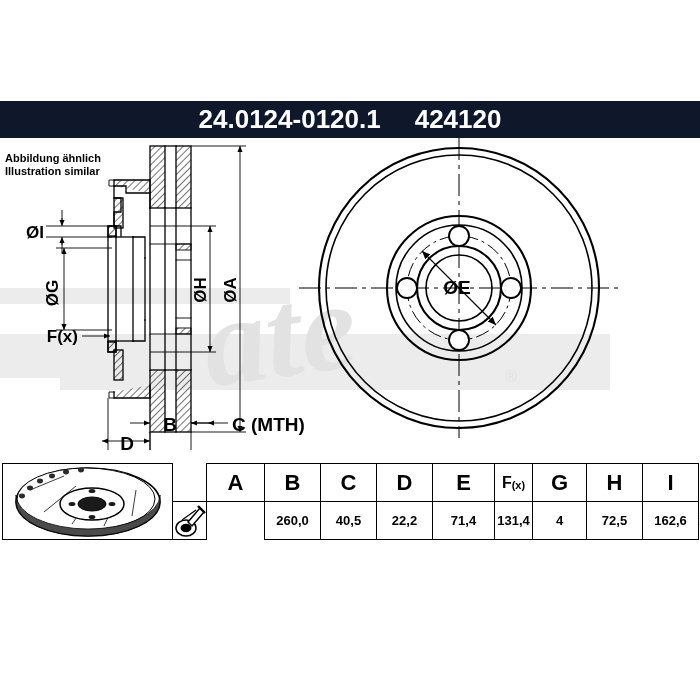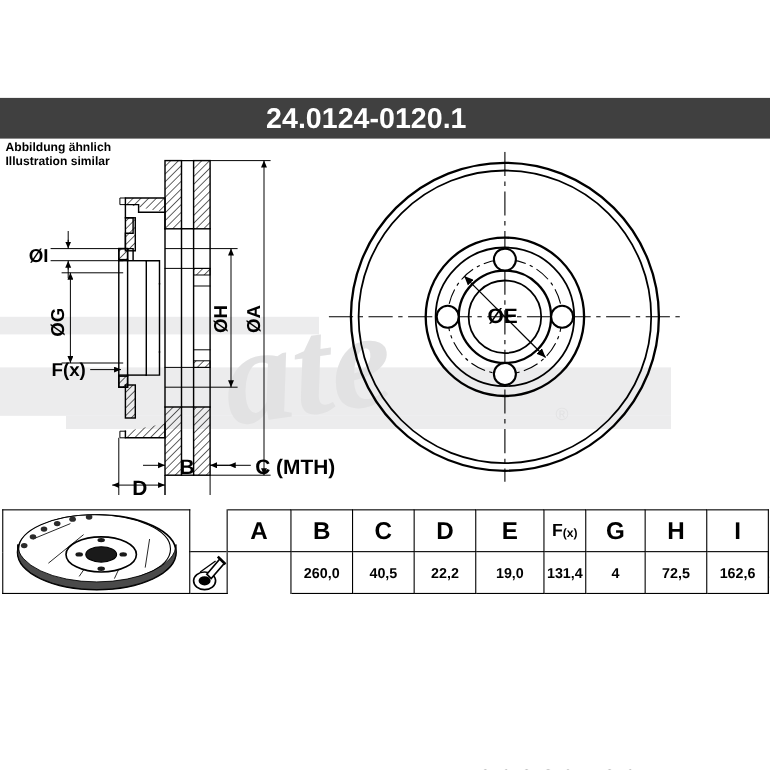--- a/index.html
+++ b/index.html
@@ -13,42 +13,42 @@
     position: relative;
     overflow: hidden;
     font-family: "Liberation Sans", sans-serif;
     color: #000000;
   }
 
   
   #header-bar {
     position: absolute;
     left: 0;
-    top: 89px;
+    top: 101px;
     width: 700px;
     height: 37px;
-    background: #404040;
+    background: #0f172a;
     display: flex;
     align-items: center;
     justify-content: center;
   }
   #header-bar .htext {
     color: #ffffff;
     font-size: 26px;
     font-weight: bold;
     letter-spacing: 0px;
     white-space: pre;
   }
   #header-part-no { margin-right: 34px; }
 
   
   #similar-note {
     position: absolute;
     left: 5px;
-    top: 128px;
+    top: 152px;
     font-size: 11px;
     font-weight: bold;
     line-height: 13px;
   }
 
   
   #drawing {
     position: absolute;
     left: 0;
     top: 138px;
@@ -101,20 +101,21 @@
     letter-spacing: 0.5px;
     white-space: pre;
   }
   #footer-brand .fb-inner { display: inline-block; padding-left: 155px; }
 </style>
 </head>
 <body>
 
 <div id="header-bar">
   <span class="htext" id="header-part-no">24.0124-0120.1</span>
+  <span class="htext" id="header-ref-no">424120</span>
 </div>
 
 <div id="similar-note">
   <div>Abbildung ähnlich</div>
   <div>Illustration similar</div>
 </div>
 
 <div id="drawing">
 <svg width="700" height="322" viewBox="0 0 700 322" xmlns="http://www.w3.org/2000/svg">
   <defs>
@@ -352,21 +353,21 @@
             <path d="M22,0 L29,7" stroke="#000" stroke-width="2.4"></path>
             <path d="M6,14 L20,4" stroke="#000" stroke-width="1.2" fill="none"></path>
           </g>
         </svg>
       </div>
     </td>
     <td class="blank-cell"></td>
     <td>260,0</td>
     <td>40,5</td>
     <td>22,2</td>
-    <td>19,0</td>
+    <td>71,4</td>
     <td>131,4</td>
     <td>4</td>
     <td>72,5</td>
     <td>162,6</td>
     <td>13,6</td>
   </tr>
 </tbody>
   </table>
 
 <div id="footer-brand">

